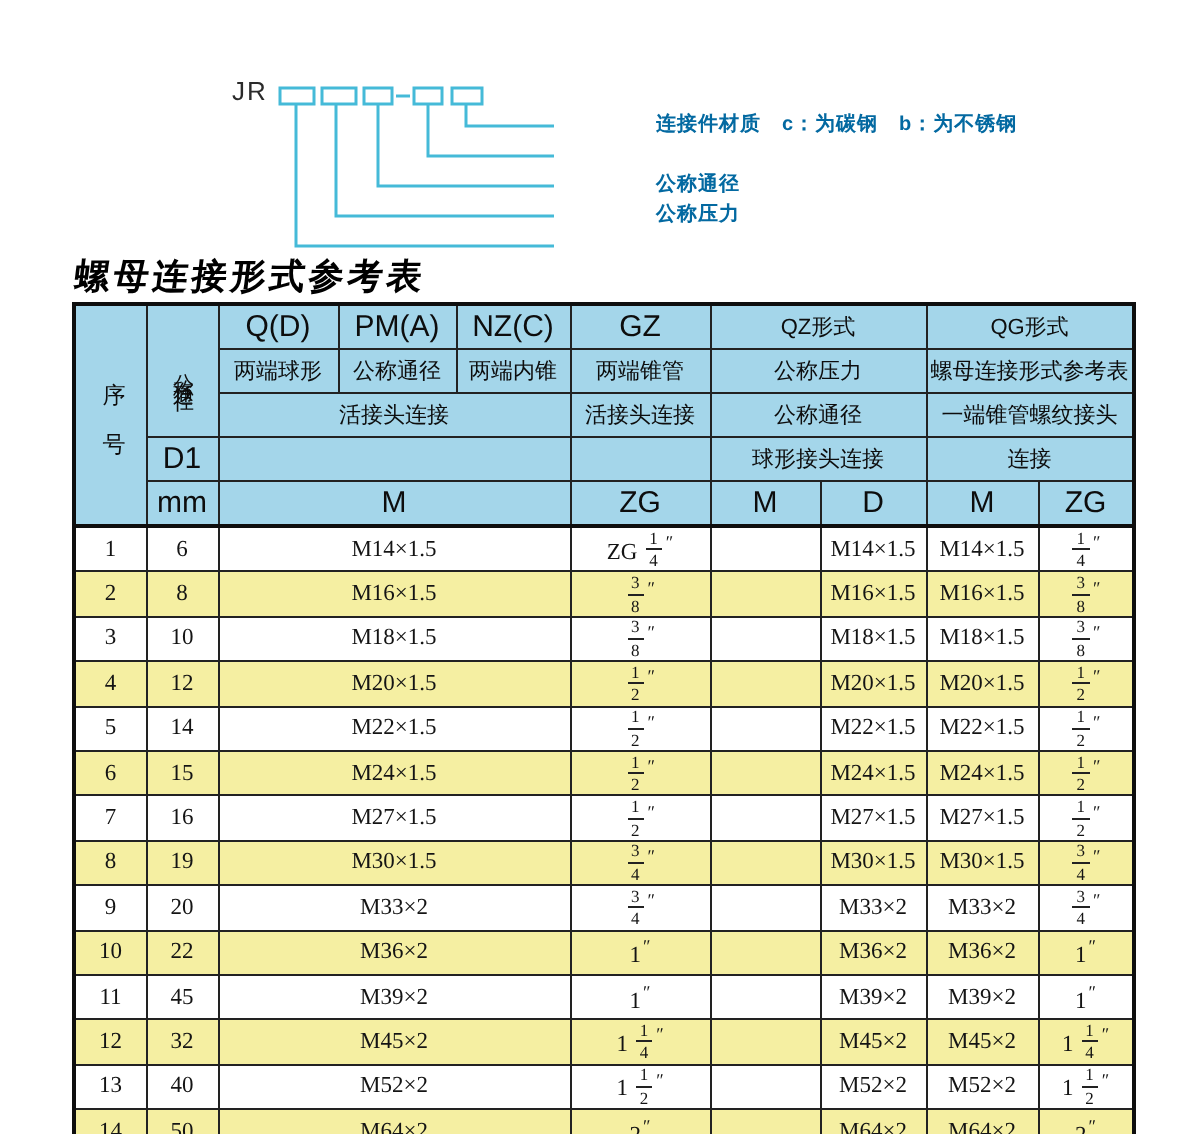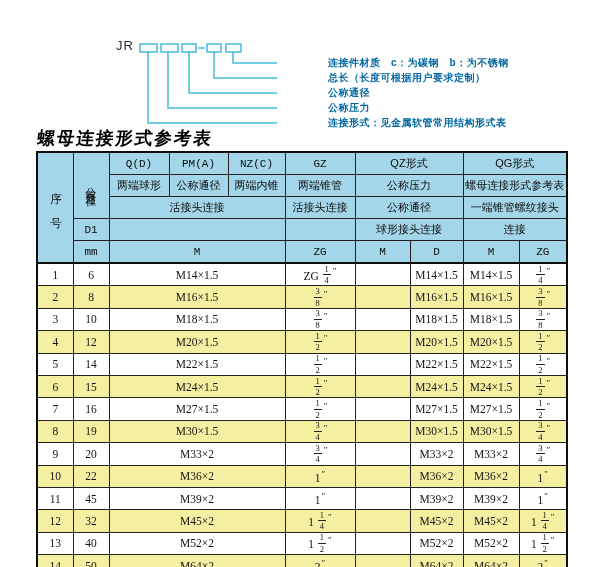--- a/index.html
+++ b/index.html
@@ -40,21 +40,21 @@
   }
   .ref-table th, .ref-table td {
     border:1px solid #222; padding:0; text-align:center; vertical-align:middle;
     height:21px; overflow:hidden; white-space:nowrap;
   }
   .ref-table thead th {
     background:#a4d6ea; font-weight:normal; font-size:11px; color:#0d0d0d;
   }
   .ref-table thead { border-bottom:2px solid #0e0e0e; }
   .ref-table thead th.latin {
-    font-family:Liberation Mono, monospace; font-size:11px;
+    font-family:Liberation Sans, sans-serif; font-size:15px;
   }
   .ref-table tbody td {
     font-family:"Liberation Serif", serif; font-size:11.5px; color:#141414;
     background:#ffffff; height:21.4px;
   }
   .ref-table tbody tr.alt td { background:#f5efa2; }
 
   .vtext { writing-mode:vertical-rl; text-orientation:upright; display:inline-block; line-height:1; }
   .vtext.seq { letter-spacing:26px; font-size:11.5px; padding-top:4px; }
   .vtext.nd  { letter-spacing:3px;  font-size:10.5px; }
@@ -84,24 +84,22 @@
       <line x1="198" y1="48" x2="205" y2="48"></line>
       <polyline points="233,52 233,63 277,63"></polyline>
       <polyline points="214,52 214,78 277,78"></polyline>
       <polyline points="189,52 189,93 277,93"></polyline>
       <polyline points="168,52 168,108 277,108"></polyline>
       <polyline points="148,52 148,123 277,123"></polyline>
     </g>
   </svg>
 
   <div class="dg-label" style="top:56px">连接件材质　c：为碳钢　b：为不锈钢</div>
-  <div class="dg-label" style="top:71px">总长（长度可根据用户要求定制）</div>
   <div class="dg-label" style="top:86px">公称通径</div>
   <div class="dg-label" style="top:101px">公称压力</div>
-  <div class="dg-label" style="top:116px">连接形式：见金属软管常用结构形式表</div>
 
   <div class="tbl-title">螺母连接形式参考表</div>
 
   <table class="ref-table">
     <colgroup>
       <col style="width:36px">
         <col style="width:36px">
         <col style="width:60px">
       <col style="width:59px">
         <col style="width:57px">

